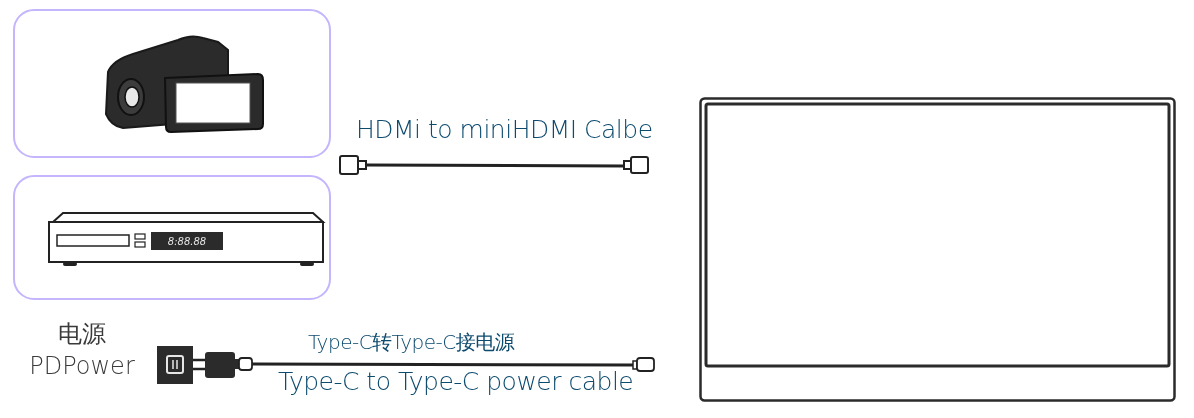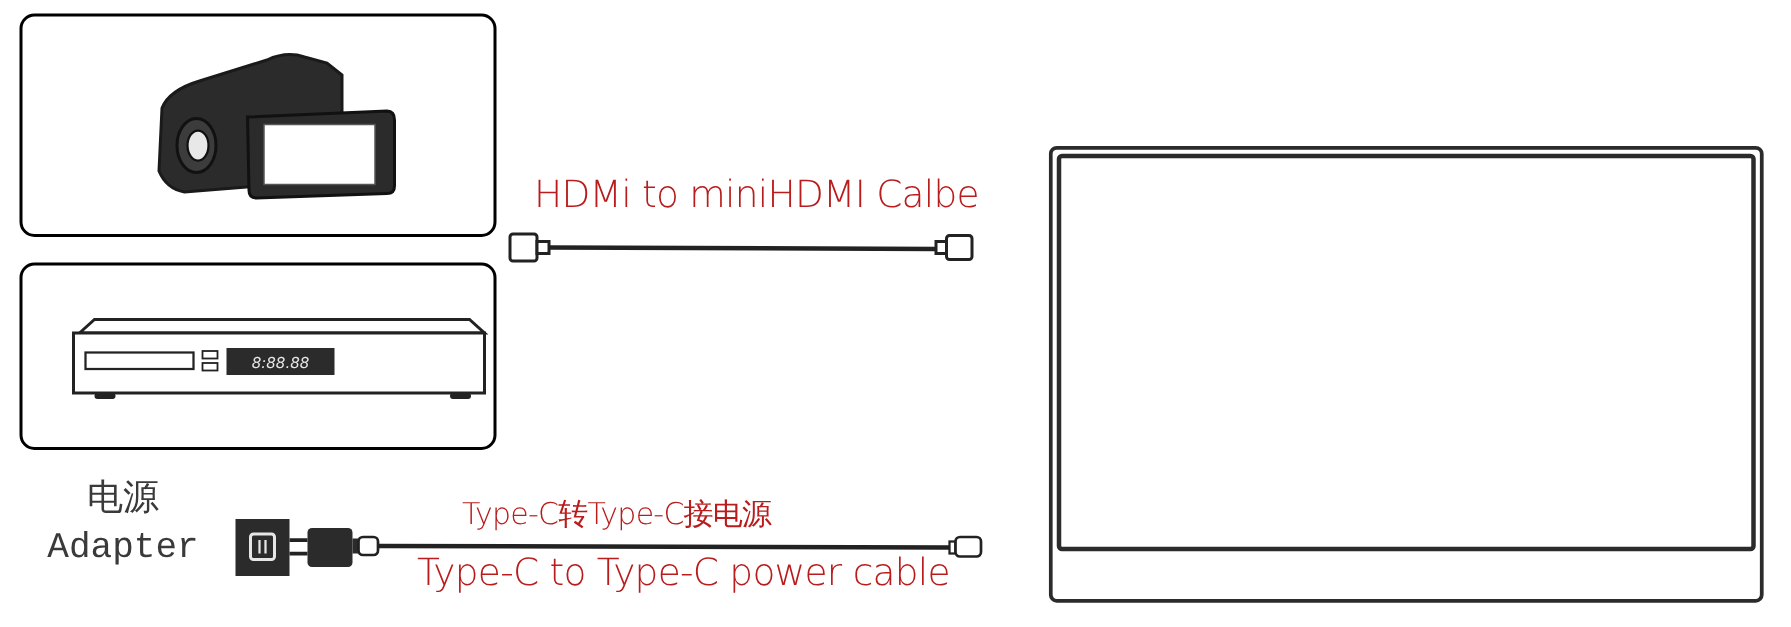--- a/index.html
+++ b/index.html
@@ -1,19 +1,19 @@
 <!DOCTYPE html>
 <html><head>
 <meta charset="utf-8">
 <style>
   html, body { margin:0; padding:0; background:#ffffff; }
   body { width:1194px; height:418px; position:relative; overflow:hidden; font-family:"DejaVu Sans", sans-serif; color:#333; }
   .abs { position:absolute; }
-  .card { position:absolute; border:2px solid #000000; border-radius:10px; background:#fff; box-sizing:border-box; }
-  .label { position:absolute; font-family:"DejaVu Sans", sans-serif; color:#b91c1c; font-weight:300; white-space:nowrap; letter-spacing:-0.5px; }
+  .card { position:absolute; border:2px solid #c4b5fd; border-radius:21px; background:#fff; box-sizing:border-box; }
+  .label { position:absolute; font-family:"DejaVu Sans", sans-serif; color:#0c4a6e; font-weight:300; white-space:nowrap; letter-spacing:-0.5px; }
   svg { display:block; }
 </style>
 </head>
 <body>
 
 <div class="card" style="left:13px; top:9px; width:318px; height:149px;">
   <svg width="318" height="149" viewBox="0 0 318 149" style="position:absolute; left:-2px; top:-9px;">
 
     <path d="M95 70 Q100 58 120 52 L165 38 Q178 32 190 36 L205 40 L215 48 L215 110 L160 122 L110 126 Q98 124 93 112 Z" fill="#2b2b2b" stroke="#1a1a1a" stroke-width="2"></path>
 
@@ -50,23 +50,23 @@
 <div class="abs" style="left:338px; top:152px; width:320px; height:26px;">
   <svg width="320" height="26" viewBox="0 0 320 26">
     <rect x="2" y="4" width="18" height="18" rx="2" fill="#fff" stroke="#222" stroke-width="2"></rect>
     <rect x="20" y="9" width="8" height="8" fill="#fff" stroke="#222" stroke-width="2"></rect>
     <line x1="28" y1="13" x2="286" y2="14" stroke="#222" stroke-width="3"></line>
     <rect x="286" y="9" width="7" height="8" fill="#fff" stroke="#222" stroke-width="2"></rect>
     <rect x="293" y="5" width="17" height="16" rx="2" fill="#fff" stroke="#222" stroke-width="2"></rect>
   </svg>
 </div>
 
-<div class="abs" style="left:22px; top:318px; width:120px; text-align:center; font-weight:300; color:#3a3a3a; line-height:32px; font-size:24px;font-family:Liberation Mono, monospace;">
+<div class="abs" style="left:22px; top:318px; width:120px; text-align:center; font-weight:300; color:#3a3a3a; line-height:32px; font-size:24px;">
   <div>电源</div>
-  <div>Adapter</div>
+  <div>PDPower</div>
 </div>
 
 <div class="abs" style="left:155px; top:344px; width:510px; height:44px;">
   <svg width="510" height="44" viewBox="0 0 510 44">
 
     <rect x="2" y="2" width="36" height="38" fill="#2b2b2b"></rect>
     <rect x="12" y="12" width="16" height="17" rx="2" fill="#2b2b2b" stroke="#e6e6e6" stroke-width="2"></rect>
     <line x1="18" y1="16" x2="18" y2="25" stroke="#e6e6e6" stroke-width="1.5"></line>
     <line x1="22" y1="16" x2="22" y2="25" stroke="#e6e6e6" stroke-width="1.5"></line>
 

